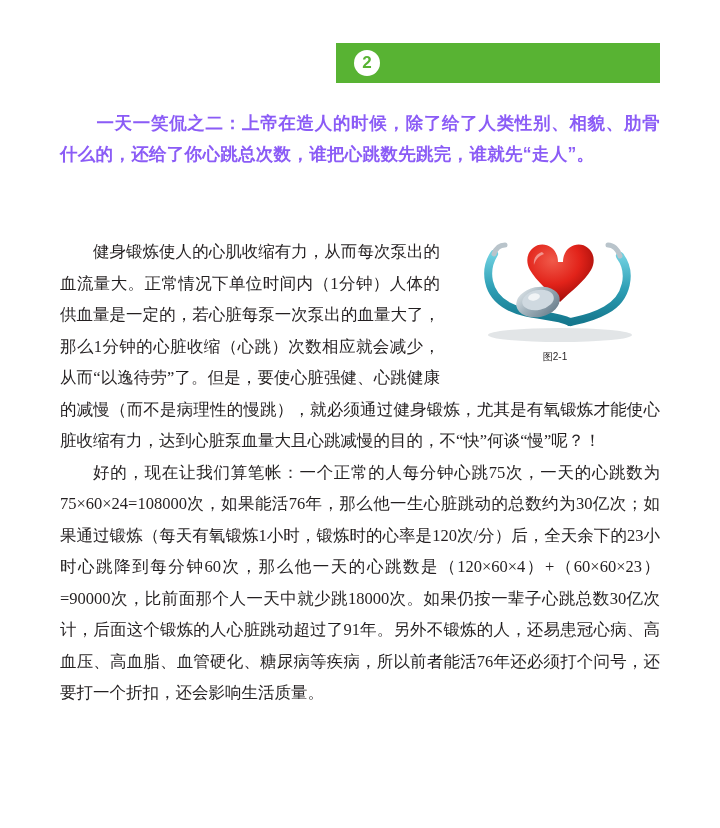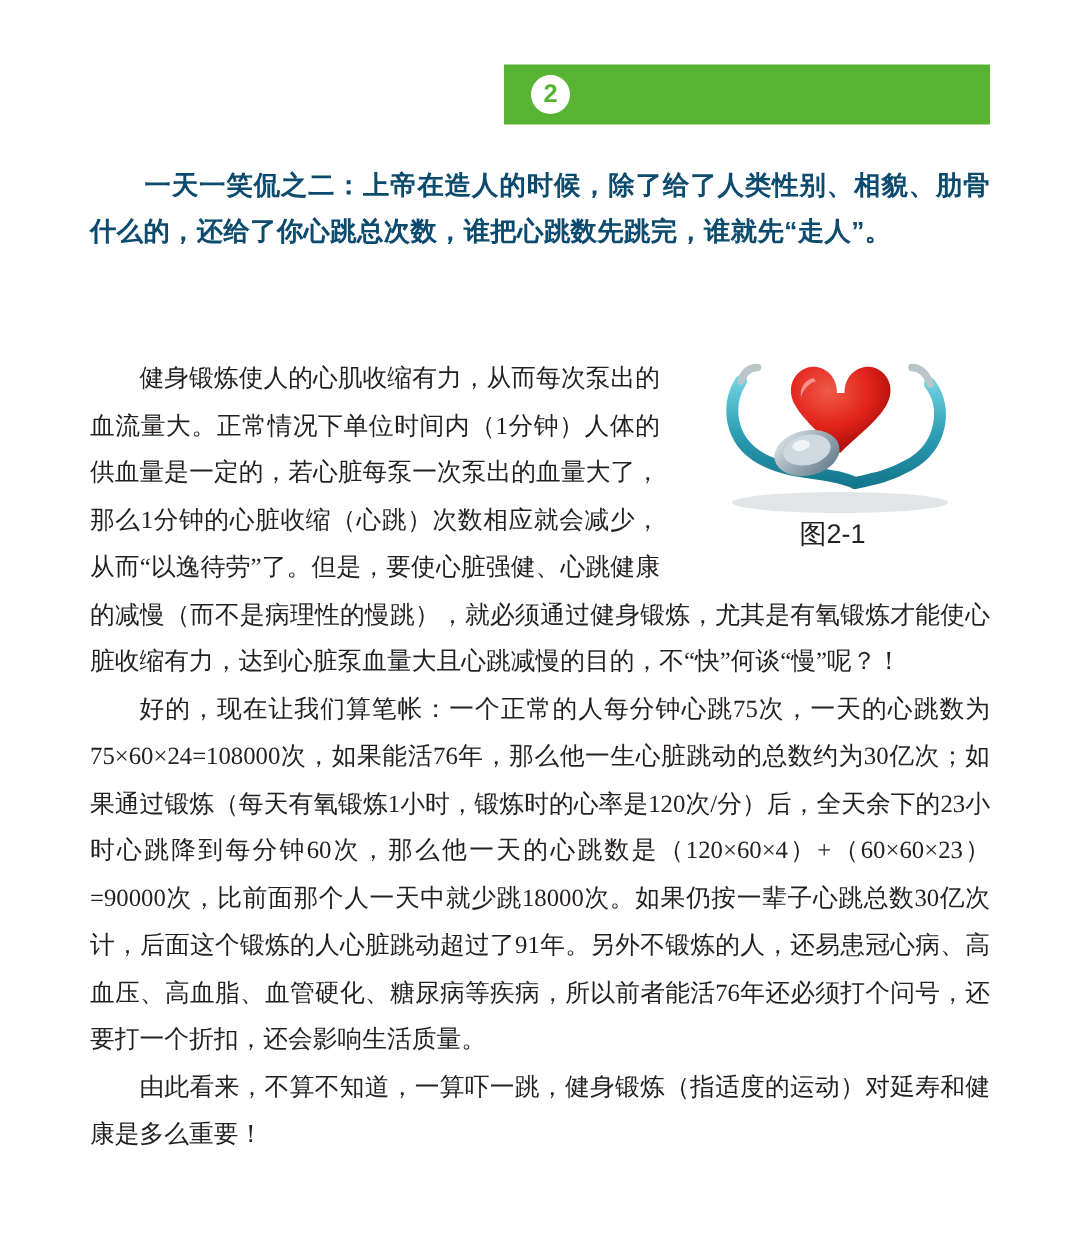--- a/index.html
+++ b/index.html
@@ -45,21 +45,21 @@
     line-height: 26px;
     text-align: center;
   }
 
   
   .joke {
     position: absolute;
     left: 60px;
     top: 108px;
     width: 600px;
-    color: #0c4a6e;
+    color: #8b5cf6;
     font-family: "Liberation Sans", "DejaVu Sans", sans-serif;
     font-weight: bold;
     font-size: 17.5px;
     line-height: 31px;
     letter-spacing: 0.3px;
     text-align: justify;
   }
   .joke .indent { display: inline-block; width: 36px; }
 
   
@@ -96,21 +96,21 @@
     width: 210px;
     height: 110px;
   }
   .fig-caption {
     position: absolute;
     left: 0;
     top: 105px;
     width: 210px;
     text-align: center;
     font-family: "Liberation Sans", "DejaVu Sans", sans-serif;
-    font-size: 18px;
+    font-size: 10px;
     color: #231f20;
     text-indent: 0;
   }
 </style>
 </head>
 <body>
 
 <div class="page">
 
   <div class="banner"></div>
@@ -157,16 +157,15 @@
 
           <ellipse cx="110" cy="99" rx="72" ry="7" fill="#bfc6c9" opacity="0.45"></ellipse>
         </svg>
         <span class="fig-caption">图2-1</span>
       </span>
       <span>健身锻炼使人的心肌收缩有力，从而每次泵出的血流量大。正常情况下单位时间内（1分钟）人体的供血量是一定的，若心脏每泵一次泵出的血量大了，那么1分钟的心脏收缩（心跳）次数相应就会减少，从而“以逸待劳”了。但是，要使心脏强健、心跳健康的减慢（而不是病理性的慢跳），就必须通过健身锻炼，尤其是有氧锻炼才能使心脏收缩有力，达到心脏泵血量大且心跳减慢的目的，不“快”何谈“慢”呢？！</span>
     </p>
 
     <p>好的，现在让我们算笔帐：一个正常的人每分钟心跳75次，一天的心跳数为75×60×24=108000次，如果能活76年，那么他一生心脏跳动的总数约为30亿次；如果通过锻炼（每天有氧锻炼1小时，锻炼时的心率是120次/分）后，全天余下的23小时心跳降到每分钟60次，那么他一天的心跳数是（120×60×4）+（60×60×23）=90000次，比前面那个人一天中就少跳18000次。如果仍按一辈子心跳总数30亿次计，后面这个锻炼的人心脏跳动超过了91年。另外不锻炼的人，还易患冠心病、高血压、高血脂、血管硬化、糖尿病等疾病，所以前者能活76年还必须打个问号，还要打一个折扣，还会影响生活质量。</p>
 
-    <p>由此看来，不算不知道，一算吓一跳，健身锻炼（指适度的运动）对延寿和健康是多么重要！</p>
 
   </div>
 </div>
 
 </body></html>

